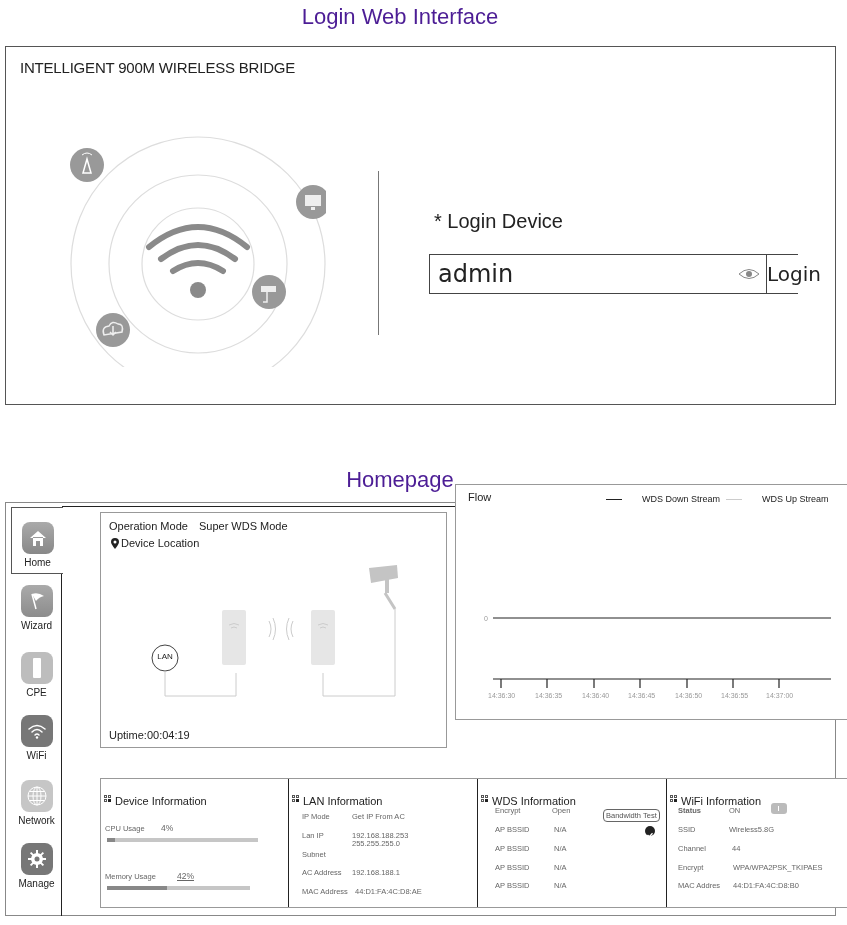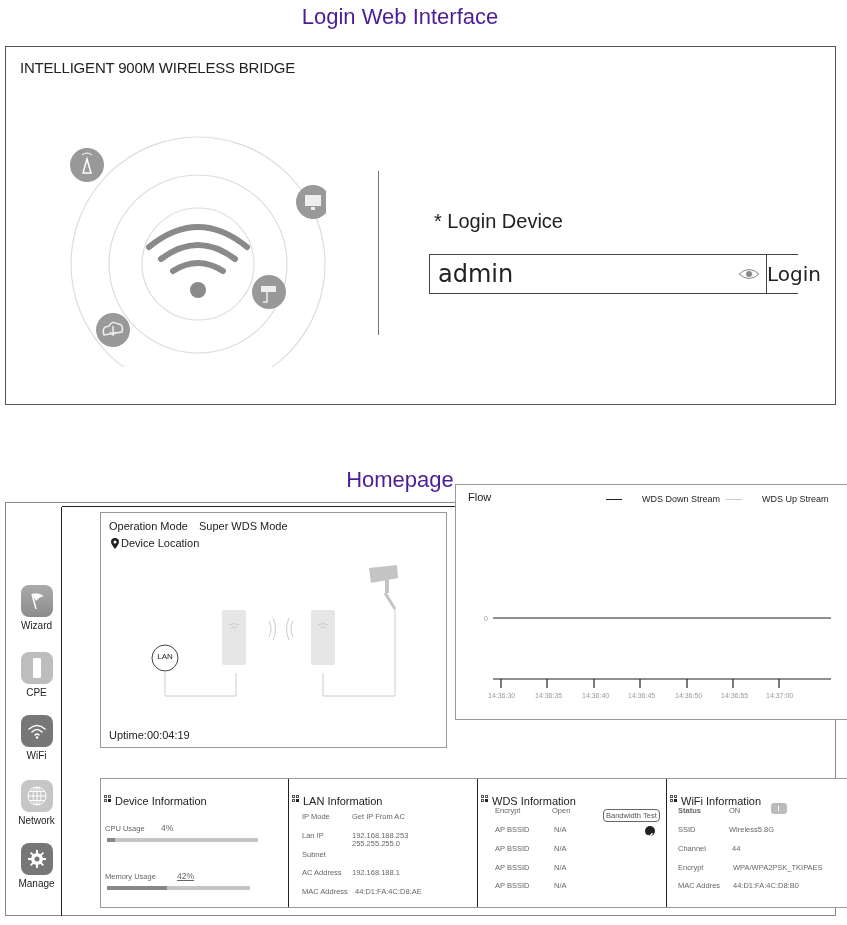--- a/index.html
+++ b/index.html
@@ -114,20 +114,28 @@
     <button class="login-btn">Login</button>
   </div>
 </div>
 
 <div id="title-home" class="section-title">Homepage</div>
 
 <div class="home-frame"></div>
 <div class="home-topline"></div>
 
 <nav class="sidebar">
+  <div class="side-item active" style="top:0; padding-top:14px;">
+    <div class="side-icon" style="background:linear-gradient(#aaa,#888);">
+      <svg width="20" height="18" viewBox="0 0 20 18">
+          <path d="M2 9 L10 2 L18 9 M5 8 L5 17 L8 17 L8 12 L12 12 L12 17 L15 17 L15 8" fill="#fff"></path>
+        </svg>
+    </div>
+    <span class="side-label">Home</span>
+  </div>
   <div class="side-item" style="top:78px;">
     <div class="side-icon" style="background:linear-gradient(#aaa,#8c8c8c);">
       <svg width="20" height="20" viewBox="0 0 20 20">
           <path d="M5 3 L9 18" stroke="#fff" stroke-width="1.5"></path>
           <path d="M5 3 Q11 1 17 5 Q12 6 9 10 Z" fill="#fff"></path>
         </svg>
     </div>
     <span class="side-label">Wizard</span>
   </div>
   <div class="side-item" style="top:145px;">

